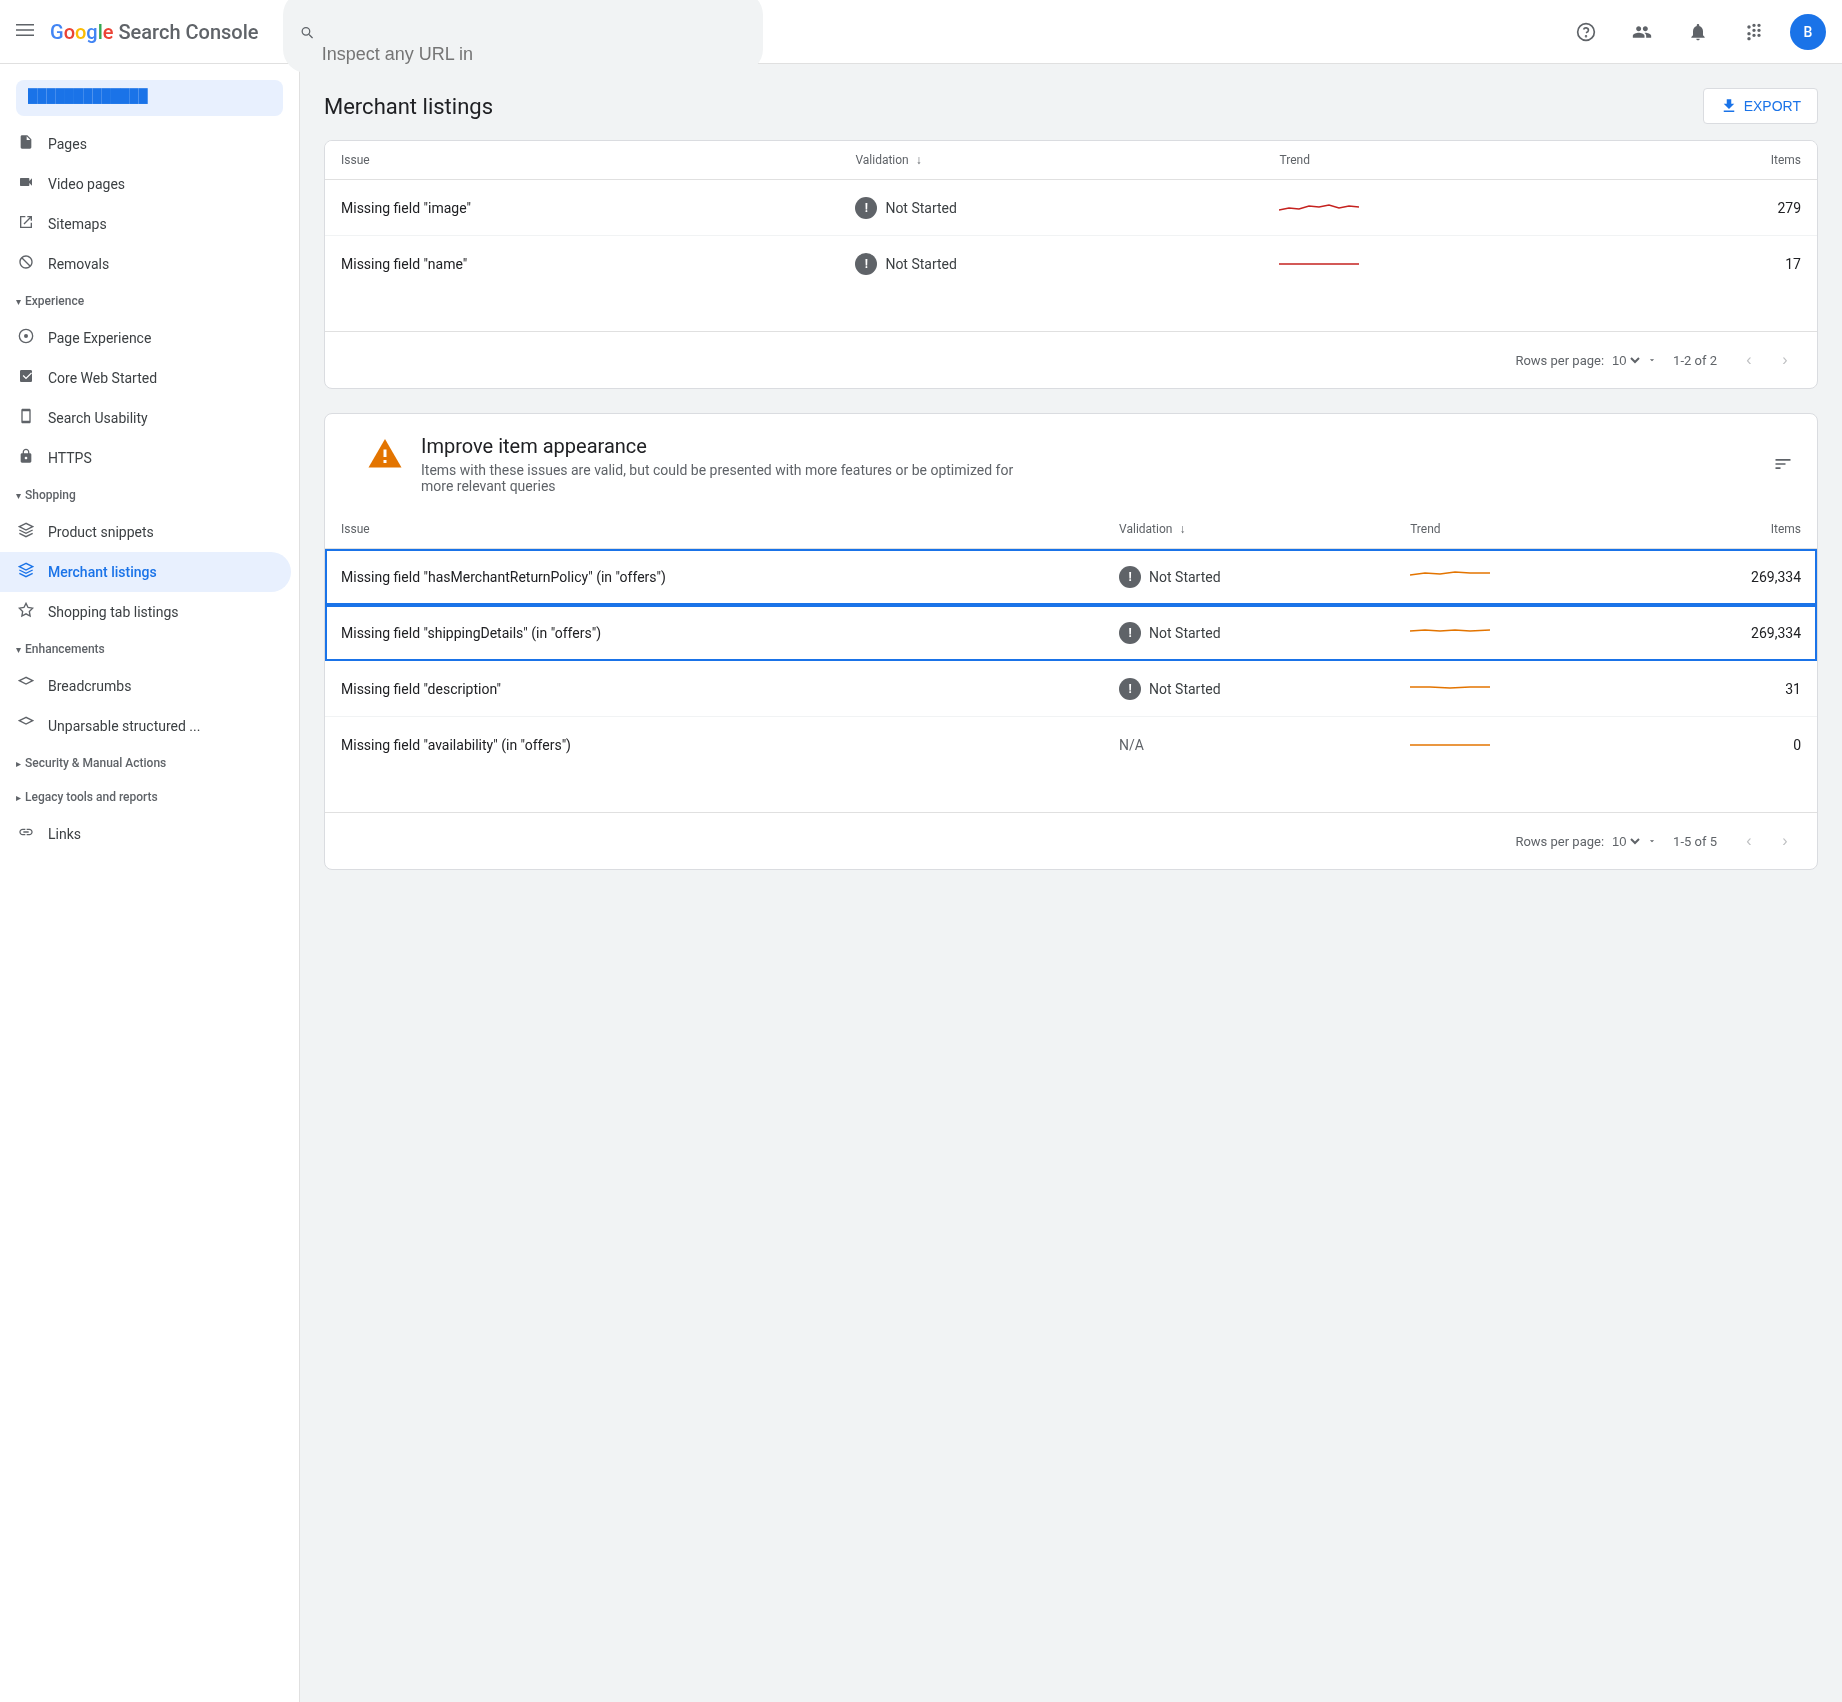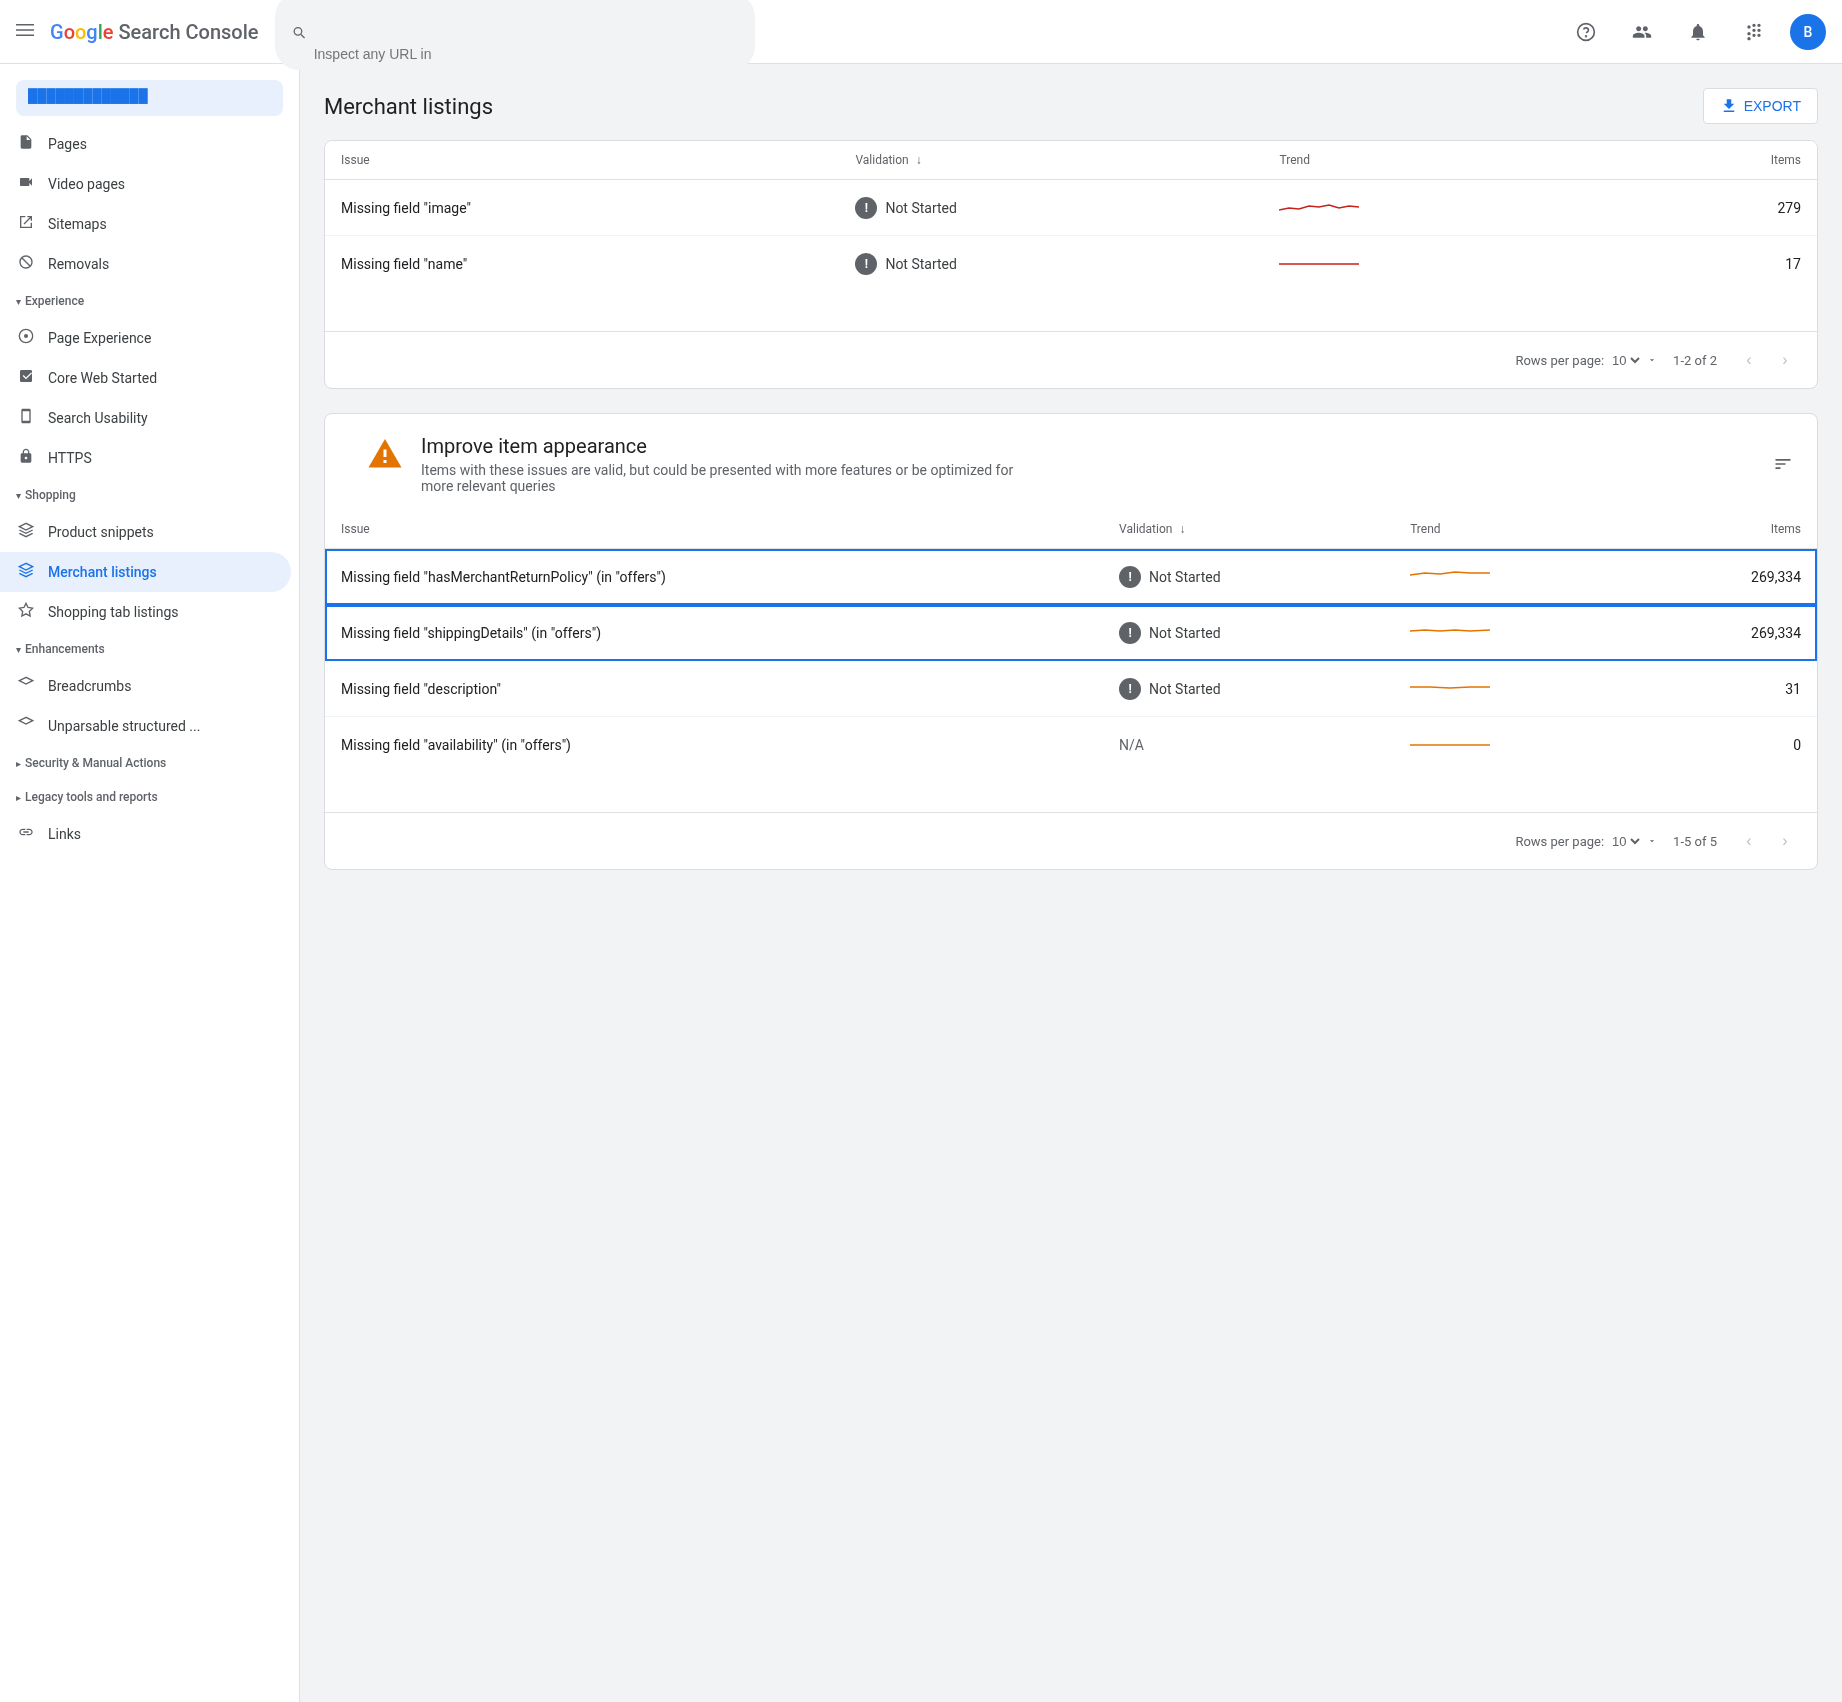--- a/index.html
+++ b/index.html
@@ -4,35 +4,35 @@
   <style>
     * { box-sizing: border-box; margin: 0; padding: 0; }
     body { font-family: 'Roboto', Arial, sans-serif; background: #f1f3f4; color: #202124; font-size: 14px; }
 
     
     .header {
       display: flex; align-items: center; background: #fff; padding: 0 16px;
       height: 64px; border-bottom: 1px solid #e0e0e0; position: fixed; top: 0; left: 0; right: 0; z-index: 100;
     }
     .header-menu-icon { margin-right: 16px; cursor: pointer; color: #5f6368; font-size: 20px; }
-    .header-logo { display: flex; align-items: center; gap: 8px; margin-right: 16px; }
+    .header-logo { display: flex; align-items: center; gap: 8px; margin-right: 24px; }
     .logo-text { font-size: 20px; font-weight: 500; }
     .logo-g { color: #4285f4; }
     .logo-o1 { color: #ea4335; }
     .logo-o2 { color: #fbbc04; }
     .logo-g2 { color: #4285f4; }
     .logo-l { color: #34a853; }
     .logo-e { color: #ea4335; }
     .logo-sc { color: #5f6368; }
     .header-search {
       flex: 1; max-width: 480px; display: flex; align-items: center;
       background: #f1f3f4; border-radius: 24px; padding: 8px 16px; gap: 8px;
     }
     .header-search input {
-      border: none; background: transparent; outline: none; font-size: 14px; width: 100%; color: #202124; margin-top: 45px;
+      border: none; background: transparent; outline: none; font-size: 18px; width: 100%; color: #202124; margin-top: 45px;
     }
     .header-actions { margin-left: auto; display: flex; align-items: center; gap: 16px; }
     .header-icon { color: #5f6368; font-size: 20px; cursor: pointer; width: 40px; height: 40px; display: flex; align-items: center; justify-content: center; border-radius: 50%; }
     .avatar { width: 36px; height: 36px; border-radius: 50%; background: #1a73e8; display: flex; align-items: center; justify-content: center; color: #fff; font-size: 14px; font-weight: 500; cursor: pointer; }
 
     
     .layout { display: flex; margin-top: 64px; height: calc(100vh - 64px); }
 
     
     .sidebar {

